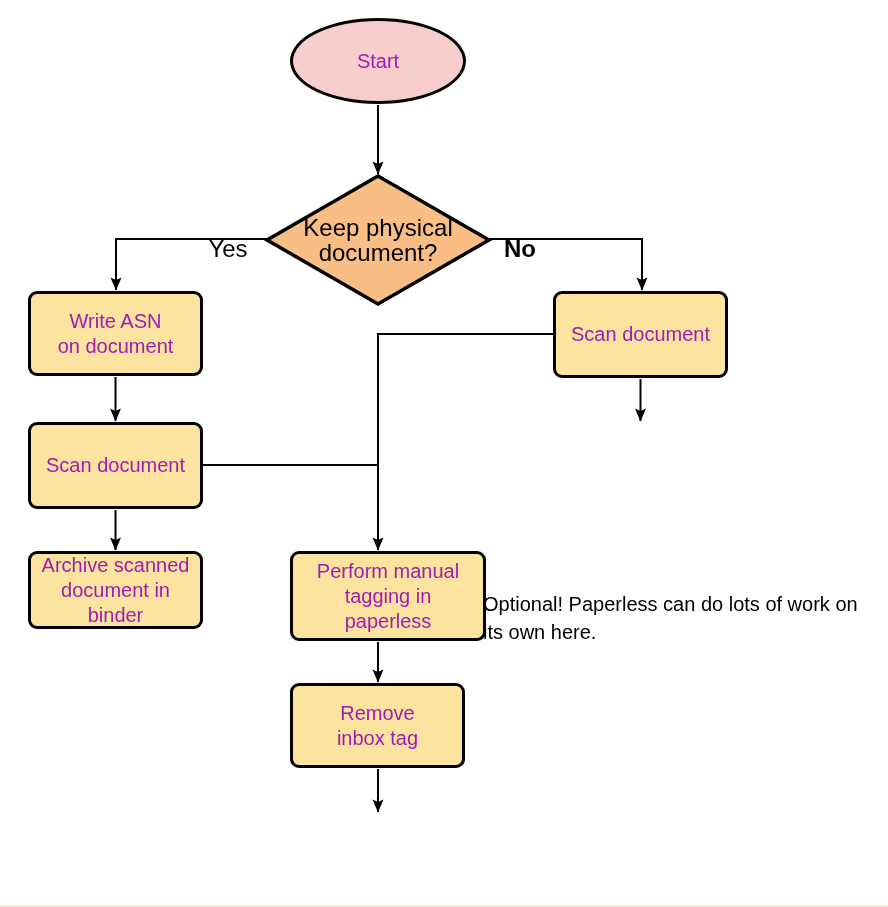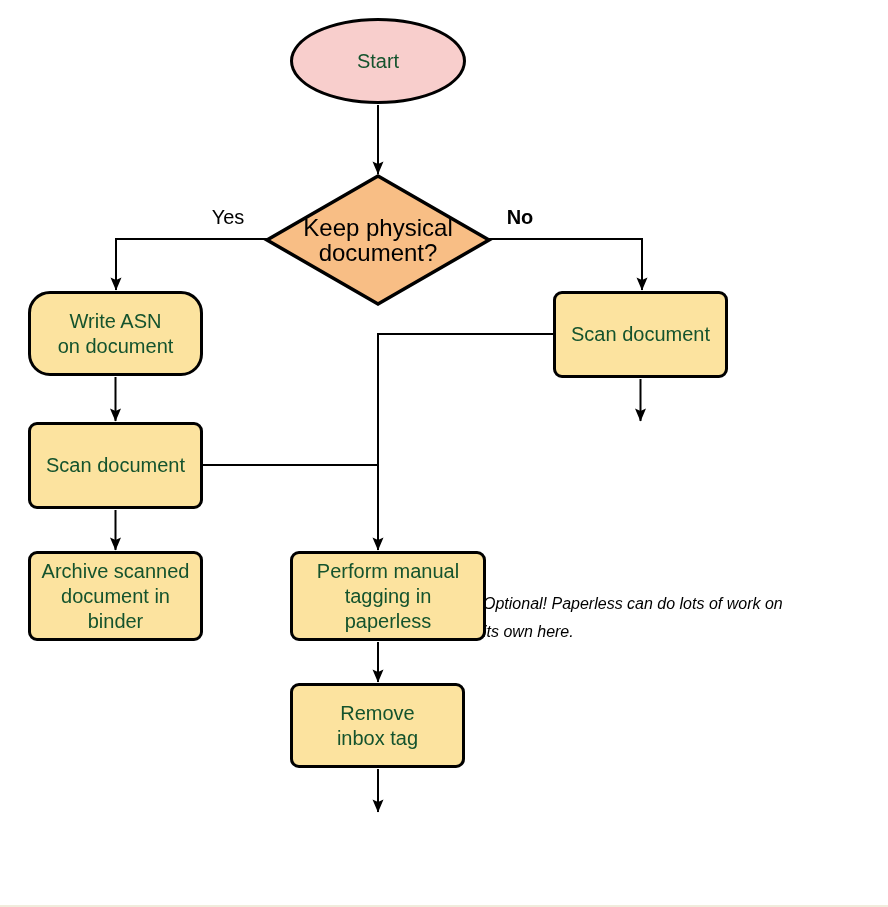--- a/index.html
+++ b/index.html
@@ -20,21 +20,21 @@
   .node {
     position: absolute;
     box-sizing: border-box;
     display: flex;
     align-items: center;
     justify-content: center;
     text-align: center;
     font-size: 20px;
     line-height: 25px;
     white-space: pre-line;
-    color: #14532d;
+    color: #a21caf;
   }
   .process {
     background: #FCE39F;
     border: 3.5px solid #000000;
     border-radius: 9px;
   }
   .terminator {
     background: #F8CECC;
     border: 3.5px solid #000000;
     border-radius: 50%;
@@ -44,51 +44,51 @@
     width: 200px;
     left: 278px;
     top: 215px;
     text-align: center;
     font-size: 24px;
     line-height: 25px;
     white-space: pre-line;
   }
   .edge-label {
     position: absolute;
-    font-size: 20px;
+    font-size: 24px;
     line-height: 22px;
     text-align: center;
     width: 50px;
+    margin-top: 32px;
   }
   #label-yes { left: 203px; top: 206px; }
   #label-no  { left: 495px; top: 206px; font-weight: bold; }
   .annotation {
     position: absolute;
     left: 483px;
     top: 590px;
     width: 404px;
-    font-size: 16px;
+    font-size: 20px;
     line-height: 28px;
-    font-style: italic;
     white-space: pre-line;
     text-align: left;
   }
   .bottom-edge {
     position: absolute;
     left: 0; bottom: 0;
     width: 888px; height: 2px;
     background: #f0ecdc;
   }
   
   #node-start     { left: 290px; top: 18px;  width: 176px; height: 86px; }
-  #node-write-asn { left: 28px;  top: 291px; width: 175px; height: 85px; border-radius: 22px; }
+  #node-write-asn { left: 28px;  top: 291px; width: 175px; height: 85px; }
   #node-scan-right{ left: 553px; top: 291px; width: 175px; height: 87px; }
   #node-scan-left { left: 28px;  top: 422px; width: 175px; height: 87px; }
   #node-trash     { left: 553px; top: 422px; width: 175px; height: 87px; }
-  #node-archive   { left: 28px;  top: 551px; width: 175px; height: 90px; }
+  #node-archive   { left: 28px;  top: 551px; width: 175px; height: 78px; }
   #node-tagging   { left: 290px; top: 551px; width: 196px; height: 90px; }
   #node-remove    { left: 290px; top: 683px; width: 175px; height: 85px; }
   #node-end       { left: 290px; top: 813px; width: 176px; height: 87px; }
 </style>
 </head>
 <body>
 
 <div id="canvas">
 
   <svg id="edges" viewBox="0 0 888 907" xmlns="http://www.w3.org/2000/svg">

